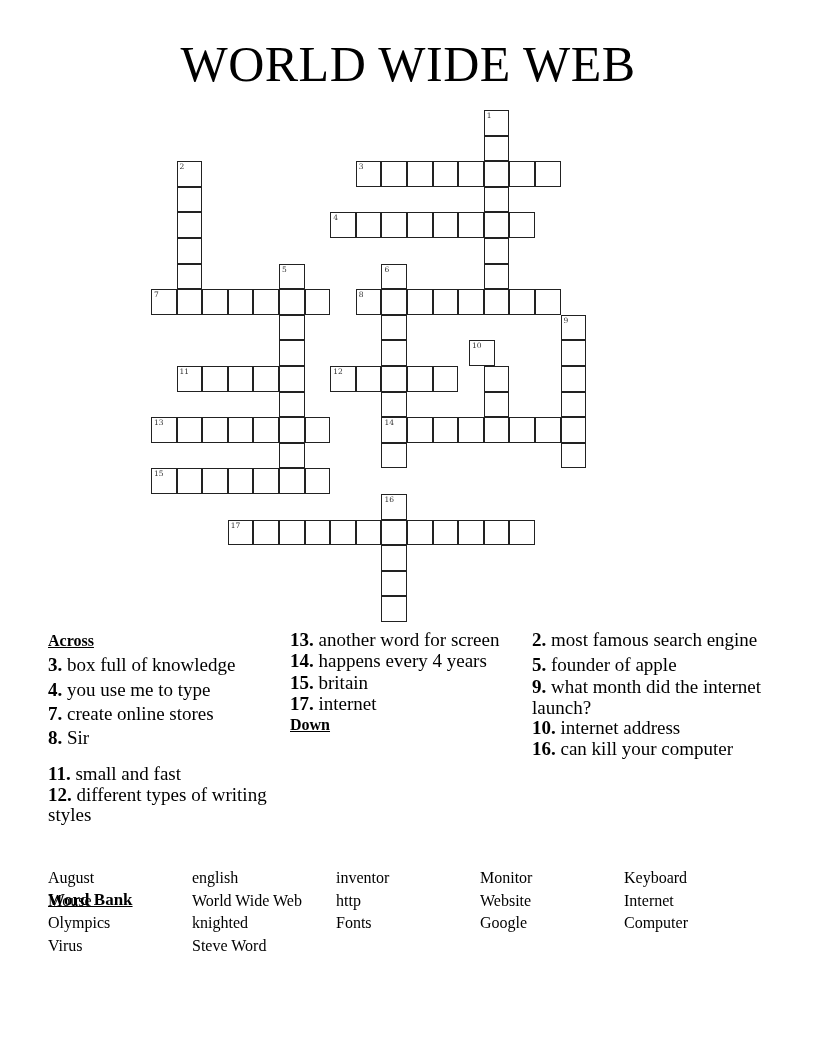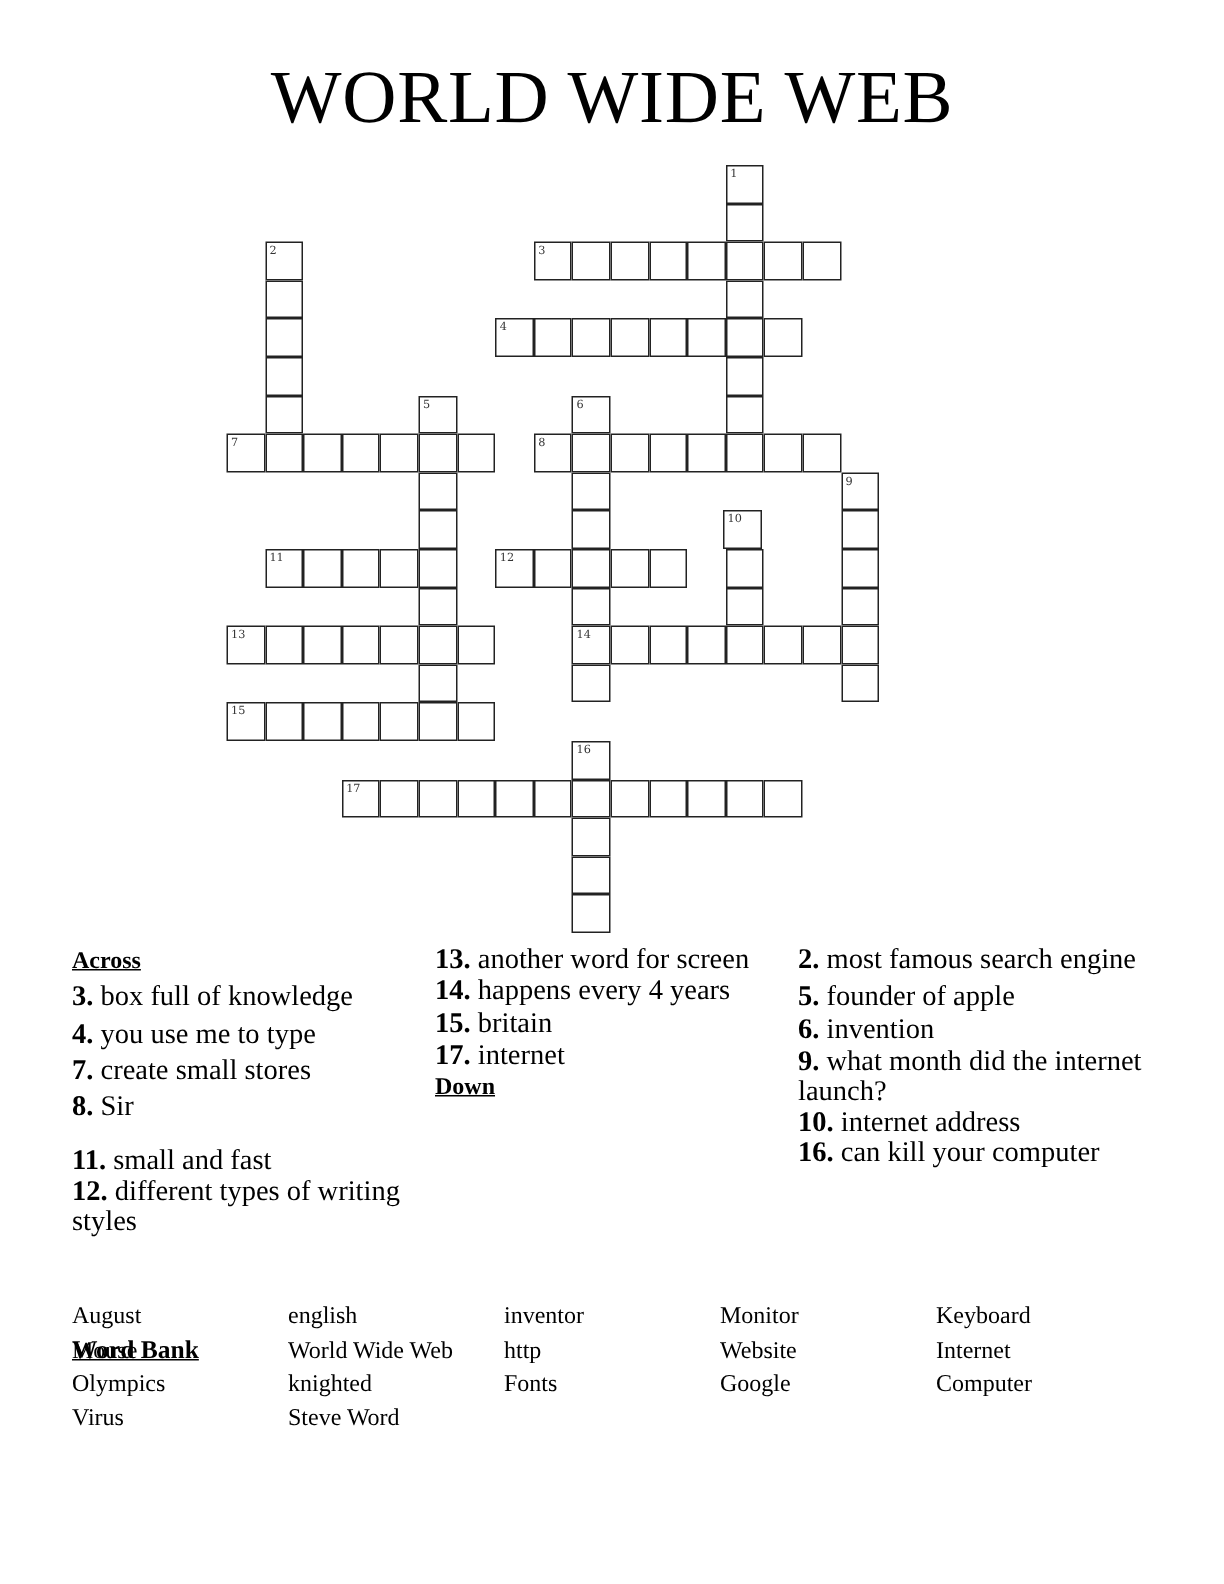--- a/index.html
+++ b/index.html
@@ -104,21 +104,21 @@
     <div class="cell" style="left: 509.4px; top: 289.2px;"></div>
     <div class="cell" style="left: 535px; top: 289.2px;"></div>
     <div class="cell" style="left: 560.6px; top: 314.8px;">
       <span class="num">9</span>
     </div>
     <div class="cell" style="left: 560.6px; top: 340.4px;"></div>
     <div class="cell" style="left: 560.6px; top: 366px;"></div>
     <div class="cell" style="left: 560.6px; top: 391.6px;"></div>
     <div class="cell" style="left: 560.6px; top: 417.2px;"></div>
     <div class="cell" style="left: 560.6px; top: 442.8px;"></div>
-    <div class="cell" style="left: 482px; top: 340.4px; text-decoration: underline;">
+    <div class="cell" style="left: 469px; top: 340.4px; text-decoration: underline;">
       <span class="num">10</span>
     </div>
     <div class="cell" style="left: 483.8px; top: 366px;"></div>
     <div class="cell" style="left: 483.8px; top: 391.6px;"></div>
     <div class="cell" style="left: 483.8px; top: 417.2px;"></div>
     <div class="cell" style="left: 176.6px; top: 366px;">
       <span class="num">11</span>
     </div>
     <div class="cell" style="left: 202.2px; top: 366px;"></div>
     <div class="cell" style="left: 227.8px; top: 366px;"></div>
@@ -169,38 +169,37 @@
     <div class="cell" style="left: 432.6px; top: 519.6px;"></div>
     <div class="cell" style="left: 458.2px; top: 519.6px;"></div>
     <div class="cell" style="left: 483.8px; top: 519.6px;"></div>
     <div class="cell" style="left: 509.4px; top: 519.6px;"></div>
   </div>
 
 <div class="clues" id="col1">
   <h3>Across</h3>
   <div class="clue"><b>3.</b> <span>box full of knowledge</span></div>
   <div class="clue"><b>4.</b> <span>you use me to type</span></div>
-  <div class="clue" style="margin-bottom:3px"><b>7.</b> <span>create small stores</span></div>
+  <div class="clue" style="margin-bottom:3px"><b>7.</b> <span>create online stores</span></div>
   <div class="clue" style="margin-bottom:16px"><b>8.</b> <span>Sir</span></div>
   <div class="clue" style="margin-bottom:0"><b>11.</b> <span>small and fast</span></div>
   <div class="clue"><b>12.</b> <span>different types of writing styles</span></div>
 </div>
 
 <div class="clues" id="col2">
   <div class="clue" style="margin-bottom:0"><b>13.</b> <span>another word for screen</span></div>
   <div class="clue" style="margin-bottom:2px"><b>14.</b> <span>happens every 4 years</span></div>
   <div class="clue" style="margin-bottom:0"><b>15.</b> <span>britain</span></div>
   <div class="clue" style="margin-bottom:0"><b>17.</b> <span>internet</span></div>
   <h3>Down</h3>
 </div>
 
 <div class="clues" id="col3">
   <div class="clue"><b>2.</b> <span>most famous search engine</span></div>
   <div class="clue" style="margin-bottom:2px"><b>5.</b> <span>founder of apple</span></div>
-  <div class="clue" style="margin-bottom:0"><b>6.</b> <span>invention</span></div>
   <div class="clue" style="margin-bottom:0"><b>9.</b> <span>what month did the internet launch?</span></div>
   <div class="clue" style="margin-bottom:0"><b>10.</b> <span>internet address</span></div>
   <div class="clue"><b>16.</b> <span>can kill your computer</span></div>
 </div>
 
 <div class="wb-title">Word Bank</div>
 <div class="wb-grid" id="wordbank">
     <div>August</div>
     <div>english</div>
     <div>inventor</div>

